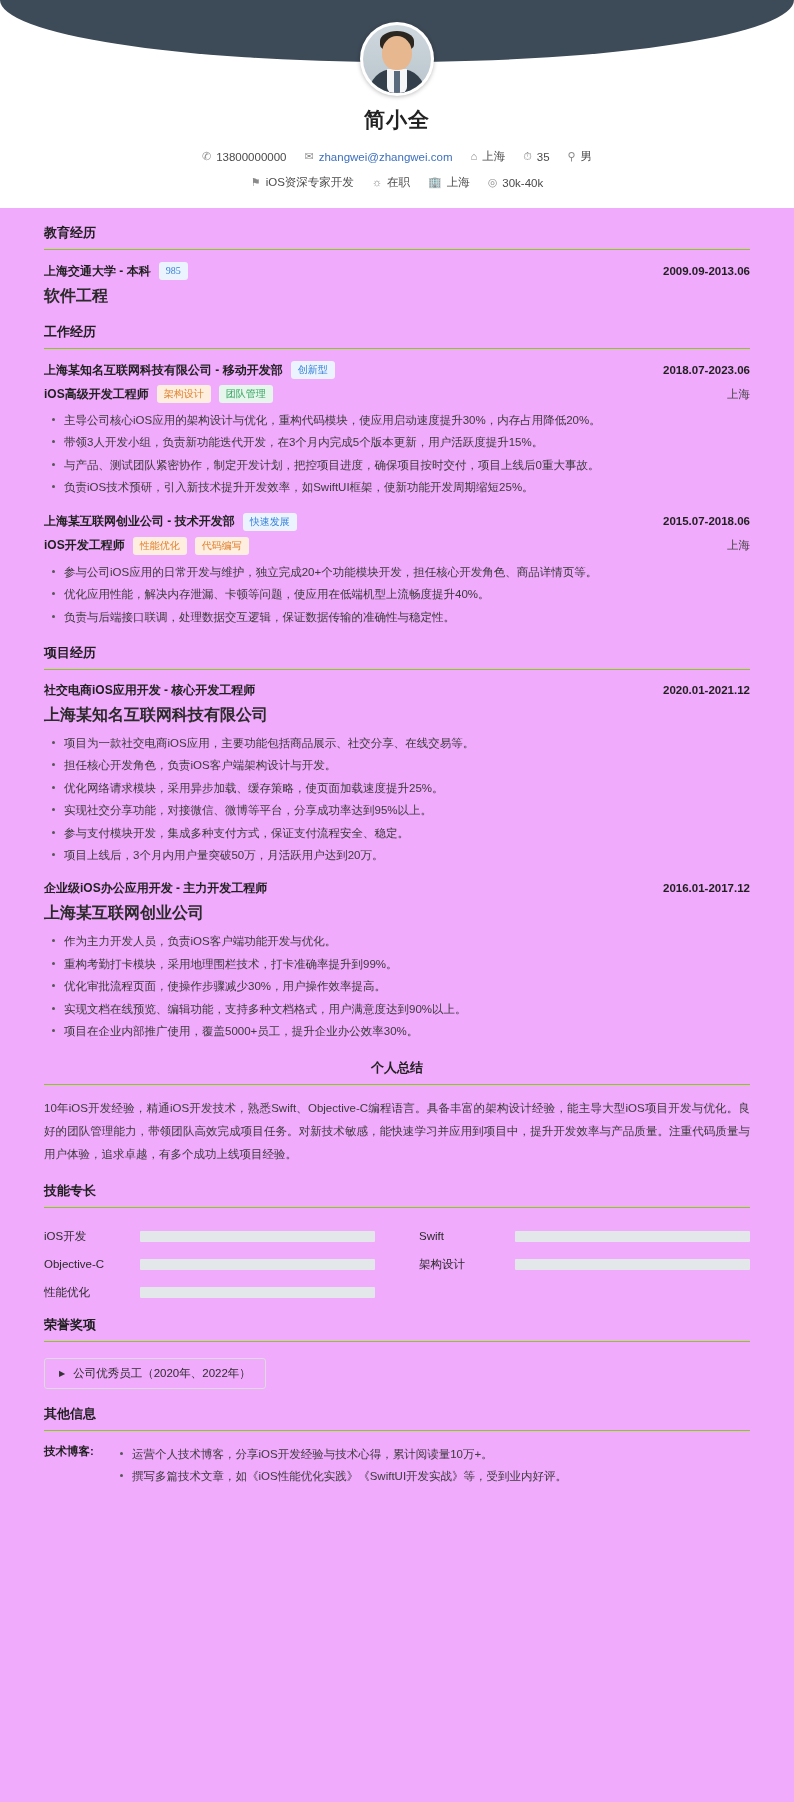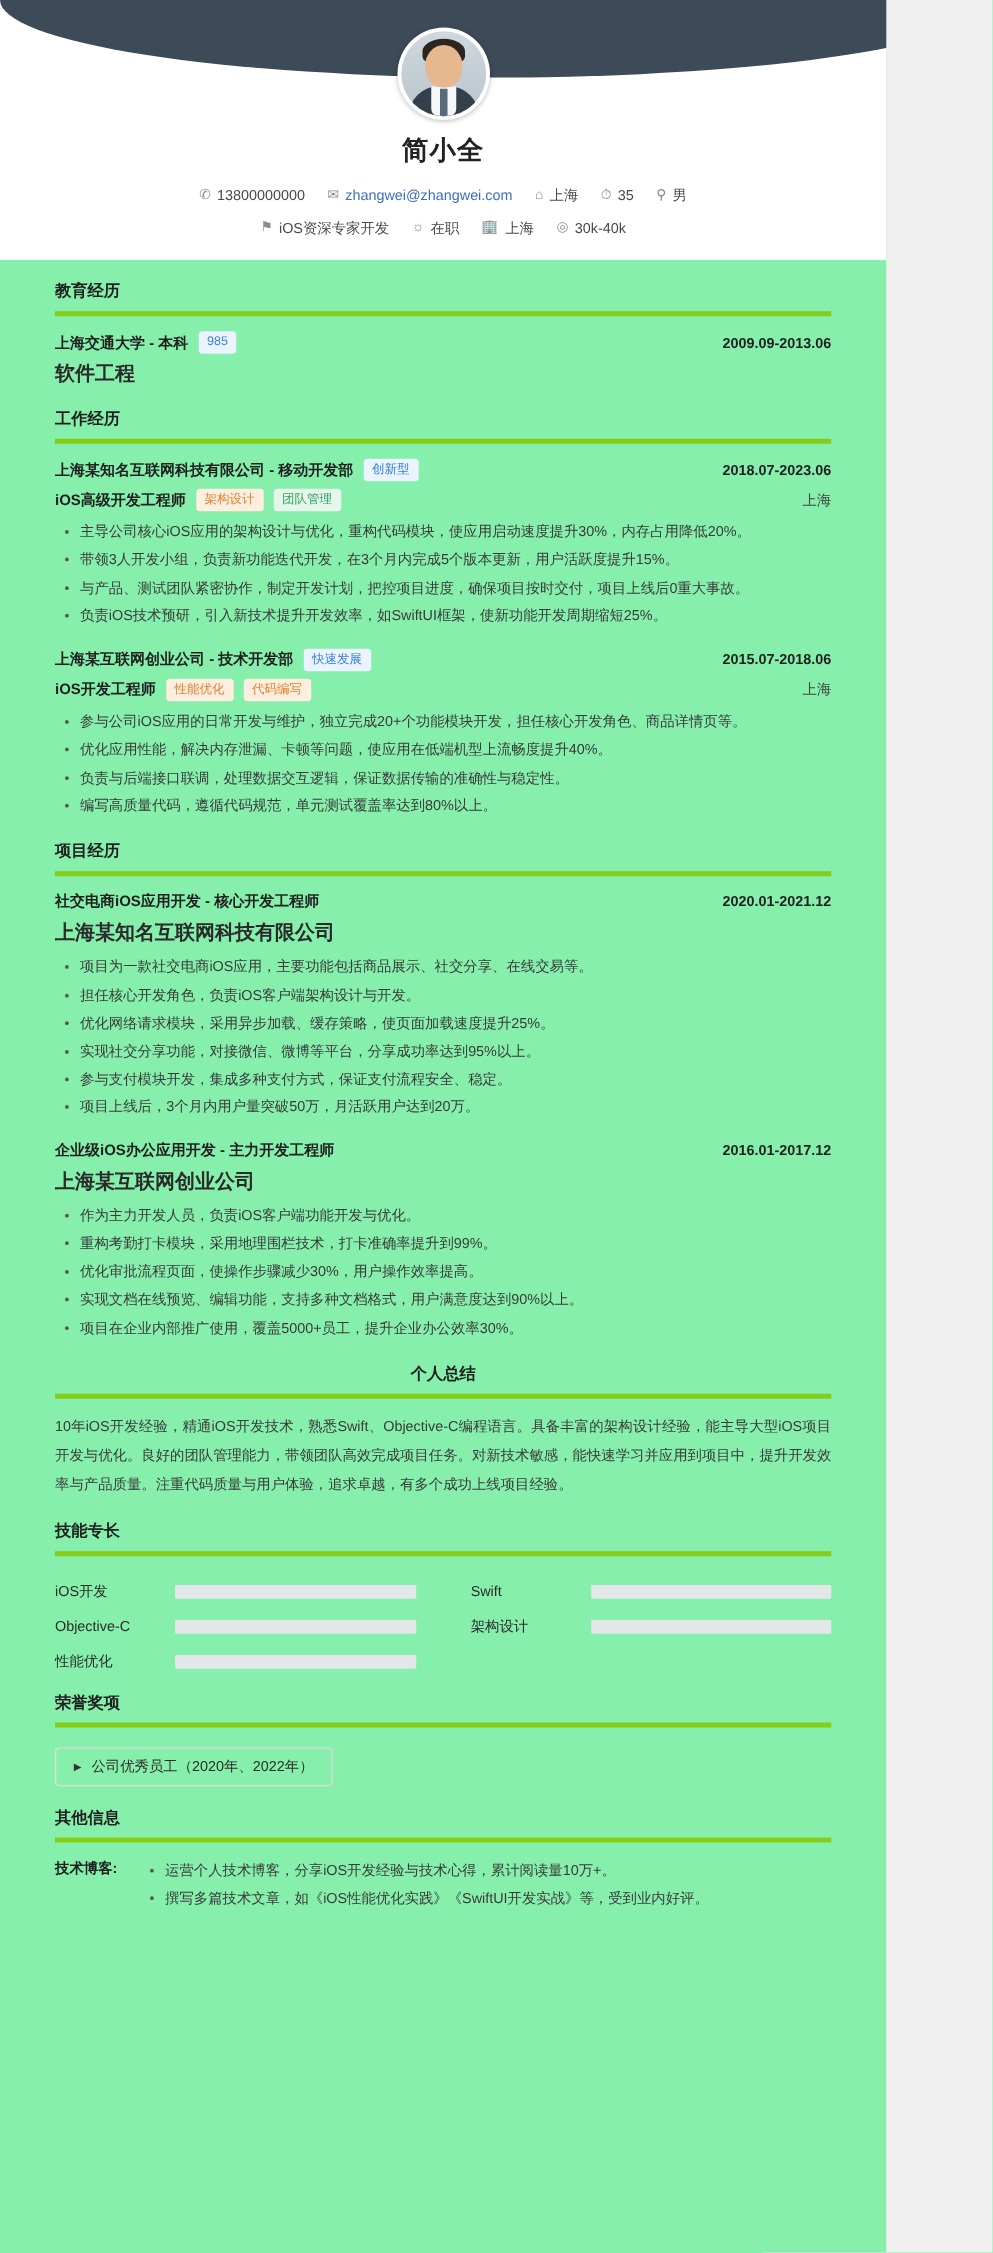--- a/index.html
+++ b/index.html
@@ -4,23 +4,23 @@
 <style>
   * { box-sizing: border-box; margin: 0; padding: 0; }
   body {
     width: 794px;
     background: #f0f0f0;
     font-family: "Liberation Sans", sans-serif;
     color: #333;
     -webkit-font-smoothing: antialiased;
   }
   .page {
-    width: 709px;
+    width: 794px;
     min-height: 1802px;
-    background: #86efac;
+    background: #f0abfc;
     position: relative;
     overflow: hidden;
   }
   
   .header {
     position: relative;
     height: 208px;
     background: #fff;
   }
   .header-bg {
@@ -81,21 +81,21 @@
   .meta-item .ic { color: #8b8b8b; font-size: 11px; line-height: 1; display:inline-block; }
   .meta-item .mail-link { color: #3c6fbf; }
   
   .content { padding: 0 44px 26px 44px; }
   .section { margin-top: 16px; }
   .sec-title {
     font-size: 13px;
     font-weight: bold;
     color: #1f1f1f;
     padding-bottom: 7px;
-    border-bottom: 4px solid #84cc16;
+    border-bottom: 1px solid #84cc16;
     margin-bottom: 12px;
   }
   .sec-title.center { text-align: center; }
   .entry { margin-bottom: 14px; }
   .entry:last-child { margin-bottom: 2px; }
   .row {
     display: flex;
     justify-content: space-between;
     align-items: baseline;
     margin-bottom: 6px;
@@ -106,20 +106,21 @@
   .date { font-size: 11.5px; font-weight: bold; color: #1f1f1f; white-space: nowrap; }
   .place { font-size: 11.5px; color: #444; white-space: nowrap; }
   .subline { font-size: 16px; font-weight: bold; color: #2a2a2a; margin-bottom: 6px; }
   .tag {
     font-size: 10px;
     padding: 2px 7px;
     border-radius: 3px;
     background: #eaf3fe;
     color: #3781d8;
     line-height: 1.4;
+    font-family: Liberation Serif, serif;
   }
   .tag.orange { background: #fdeee0; color: #e1822c; }
   .tag.green { background: #e6f6ec; color: #35a45f; }
   ul.bullets { list-style: none; margin: 0 0 0 6px; padding: 0; }
   ul.bullets li {
     position: relative;
     padding-left: 14px;
     font-size: 11.5px;
     line-height: 1.95;
     color: #3a3a3a;
@@ -288,21 +289,20 @@
             <span class="role">iOS开发工程师</span>
             <span class="tag orange">性能优化</span>
             <span class="tag orange">代码编写</span>
           </div>
           <span class="place">上海</span>
         </div>
         <ul class="bullets">
           <li>参与公司iOS应用的日常开发与维护，独立完成20+个功能模块开发，担任核心开发角色、商品详情页等。</li>
           <li>优化应用性能，解决内存泄漏、卡顿等问题，使应用在低端机型上流畅度提升40%。</li>
           <li>负责与后端接口联调，处理数据交互逻辑，保证数据传输的准确性与稳定性。</li>
-          <li>编写高质量代码，遵循代码规范，单元测试覆盖率达到80%以上。</li>
         </ul>
       </div>
     </div>
 
     <div class="section">
       <div class="sec-title">项目经历</div>
 
       <div class="entry">
         <div class="row">
           <div class="row-left">

